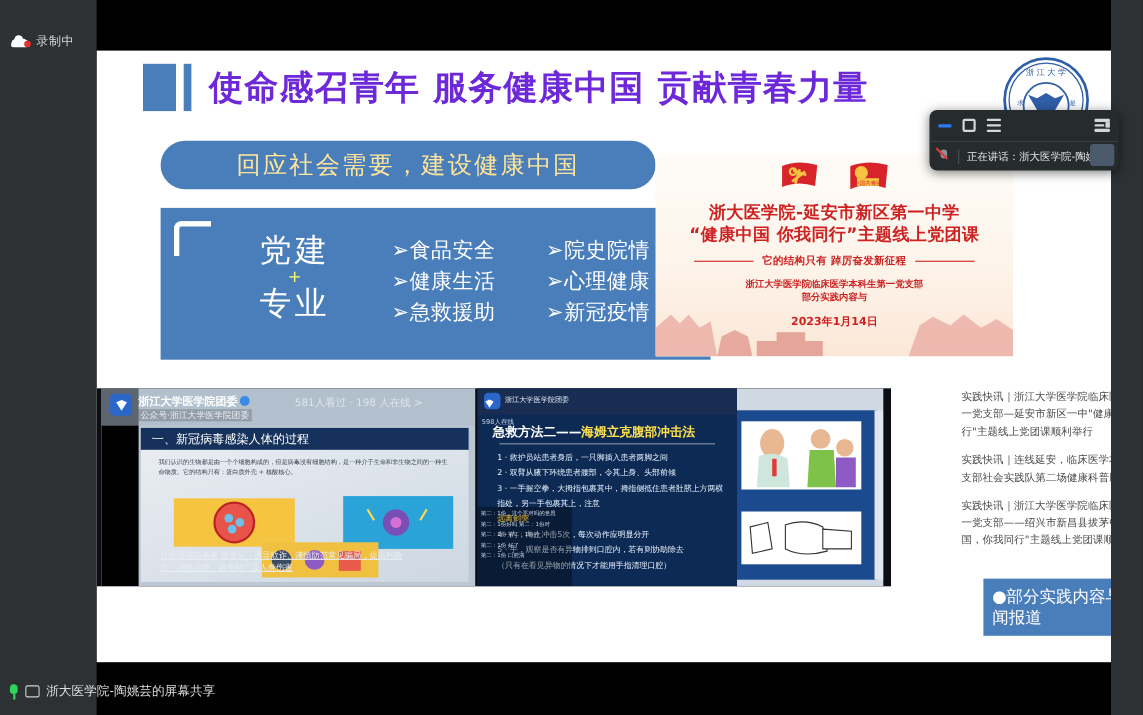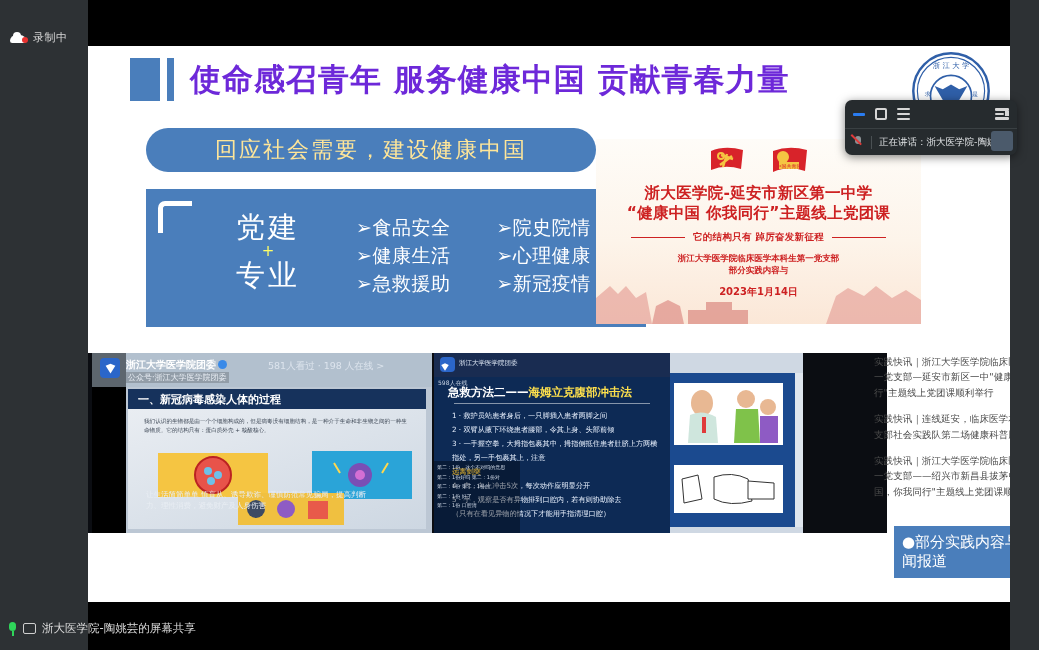--- a/index.html
+++ b/index.html
@@ -73,42 +73,42 @@
   .poster-rule { position:absolute; top:92px; left:0; right:0; display:flex; align-items:center;
       justify-content:center; gap:8px; }
   .poster-rule .ln { width:54px; height:1.5px; background:#cd2122; }
   .poster-rule .tx { color:#cd2122; font-size:9.5px; font-weight:bold; letter-spacing:.3px; }
   .poster-s1 { position:absolute; top:114px; left:0; right:0; text-align:center; color:#cd2122; font-size:8.5px; font-weight:bold;}
   .poster-s2 { position:absolute; top:126px; left:0; right:0; text-align:center; color:#cd2122; font-size:8.5px; font-weight:bold;}
   .poster-date { position:absolute; top:146px; left:0; right:0; text-align:center; color:#cd2122; font-size:10px; font-weight:bold;}
   .poster-sky { position:absolute; left:0; right:0; bottom:0; height:60px; opacity:.75; }
 
   
-  .collage { position:absolute; left:0px; top:307px; width:799px; height:180px; background:#0b0d12; overflow:hidden; }
+  .collage { position:absolute; left:0px; top:307px; width:722px; height:180px; background:#0b0d12; overflow:hidden; }
   .shot { position:absolute; top:0; height:180px; overflow:hidden; }
   .shot-a { left:4px; width:340px; background:#bcc7d4; }
   .shot-b { left:346px; width:236px; background:#0d2a55; }
   .shot-c { left:582px; width:133px; background:#cfd8e3; }
 
   .wx-top { position:absolute; left:0; right:0; top:0; height:34px; background:rgba(170,185,200,.55); }
   .wx-av { position:absolute; left:8px; top:5px; width:20px; height:20px; border-radius:4px; background:#2b66c9;
       display:flex; align-items:center; justify-content:center; }
   .wx-name { position:absolute; left:34px; top:5px; color:#fff; font-size:10px; font-weight:bold; }
   .wx-verif { position:absolute; left:126px; top:7px; width:9px; height:9px; border-radius:50%; background:#3a8ae8;}
   .wx-sub { position:absolute; left:34px; top:19px; color:#e9eef4; font-size:8px; background:rgba(0,0,0,.18); padding:0 2px;}
   .wx-count { position:absolute; left:176px; top:7px; color:#e7edf5; font-size:9.5px; opacity:.8; }
 
   .sl-a-bar { position:absolute; left:36px; top:36px; right:6px; height:20px; background:#16325c; }
-  .sl-a-bar span { position:absolute; left:10px; top:3px; color:#fff; font-size:11px; font-weight:bold; }
+  .sl-a-bar span { position:absolute; left:10px; top:3px; color:#fff; font-size:11px; font-weight:normal; }
   .sl-a-body { position:absolute; left:36px; top:56px; right:6px; bottom:4px; background:linear-gradient(160deg,#e9edf2,#cdd7e2); }
   .sl-a-p { position:absolute; left:16px; top:8px; right:14px; color:#3a4452; font-size:5.6px; line-height:1.55; }
   .sl-a-img1 { position:absolute; left:30px; top:44px; width:110px; height:44px; background:#f5c542; }
   .sl-a-img2 { position:absolute; right:14px; top:42px; width:100px; height:48px; background:#2aa4d8; }
   .sl-a-img3 { position:absolute; left:110px; bottom:4px; width:106px; height:32px; background:#f0c040; }
-  .sl-a-cap { position:absolute; left:18px; bottom:18px; right:60px; color:#e8edf3; font-size:7.5px; line-height:1.5; }
+  .sl-a-cap { position:absolute; left:18px; bottom:8px; right:60px; color:#e8edf3; font-size:7.5px; line-height:1.5;text-decoration:underline; }
   .blk-left { position:absolute; left:0; top:0; width:34px; height:180px; background:#000; }
 
   .sl-b-title { position:absolute; left:14px; top:32px; right:8px; font-size:11.5px; font-weight:bold; }
   .sl-b-title .w { color:#fff; } .sl-b-title .y { color:#ffe14d; }
   .sl-b-line { position:absolute; left:20px; top:50px; width:196px; height:1px; background:rgba(255,255,255,.5); }
   .sl-b-steps { position:absolute; left:18px; top:56px; right:6px; color:#eaf2ff; font-size:7.2px; line-height:1.95; }
   .sl-b-hl { color:#ffd24d; font-weight:bold; }
   .sl-b-chat { position:absolute; left:0px; top:108px; width:86px; bottom:0; font-size:5px; color:#cfd8e6; line-height:1.9; padding:2px 3px; background:rgba(0,0,0,.35);}
   .sl-b-head { position:absolute; left:0; top:0; right:0; height:24px; background:rgba(30,45,80,.75); }
   .sl-b-hav { position:absolute; left:6px; top:4px; width:15px; height:15px; border-radius:4px; background:#2b66c9; }

